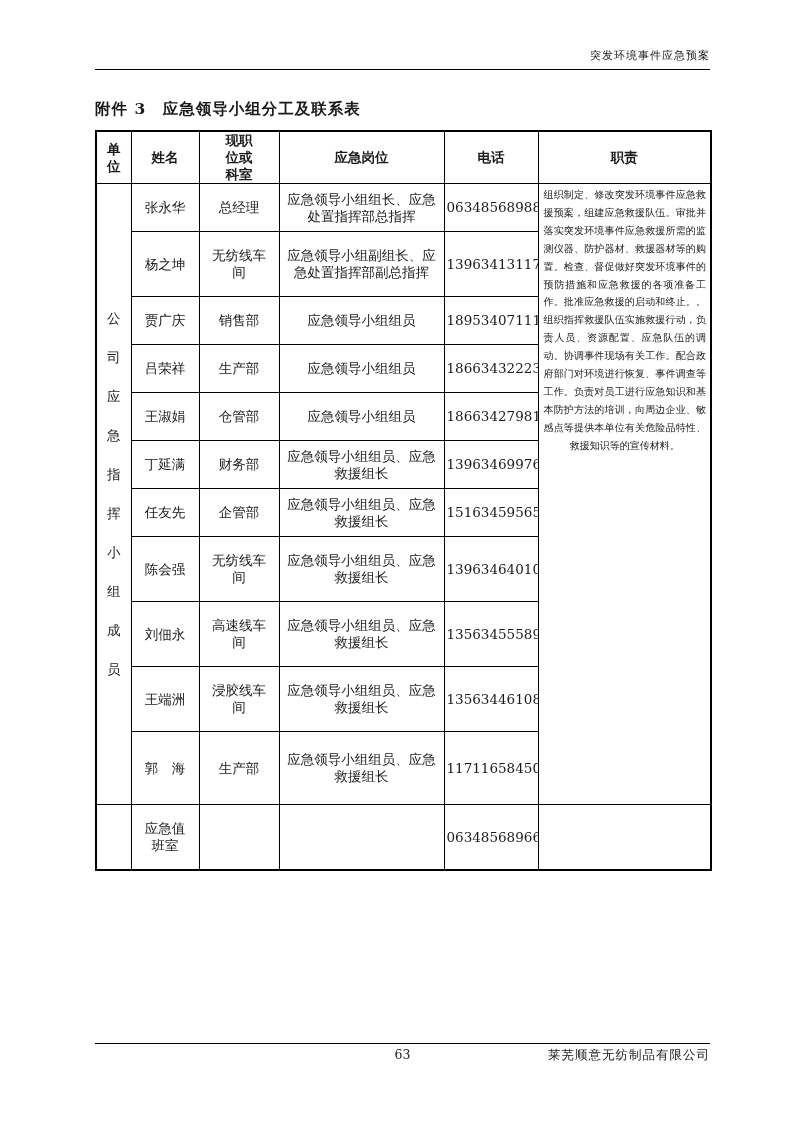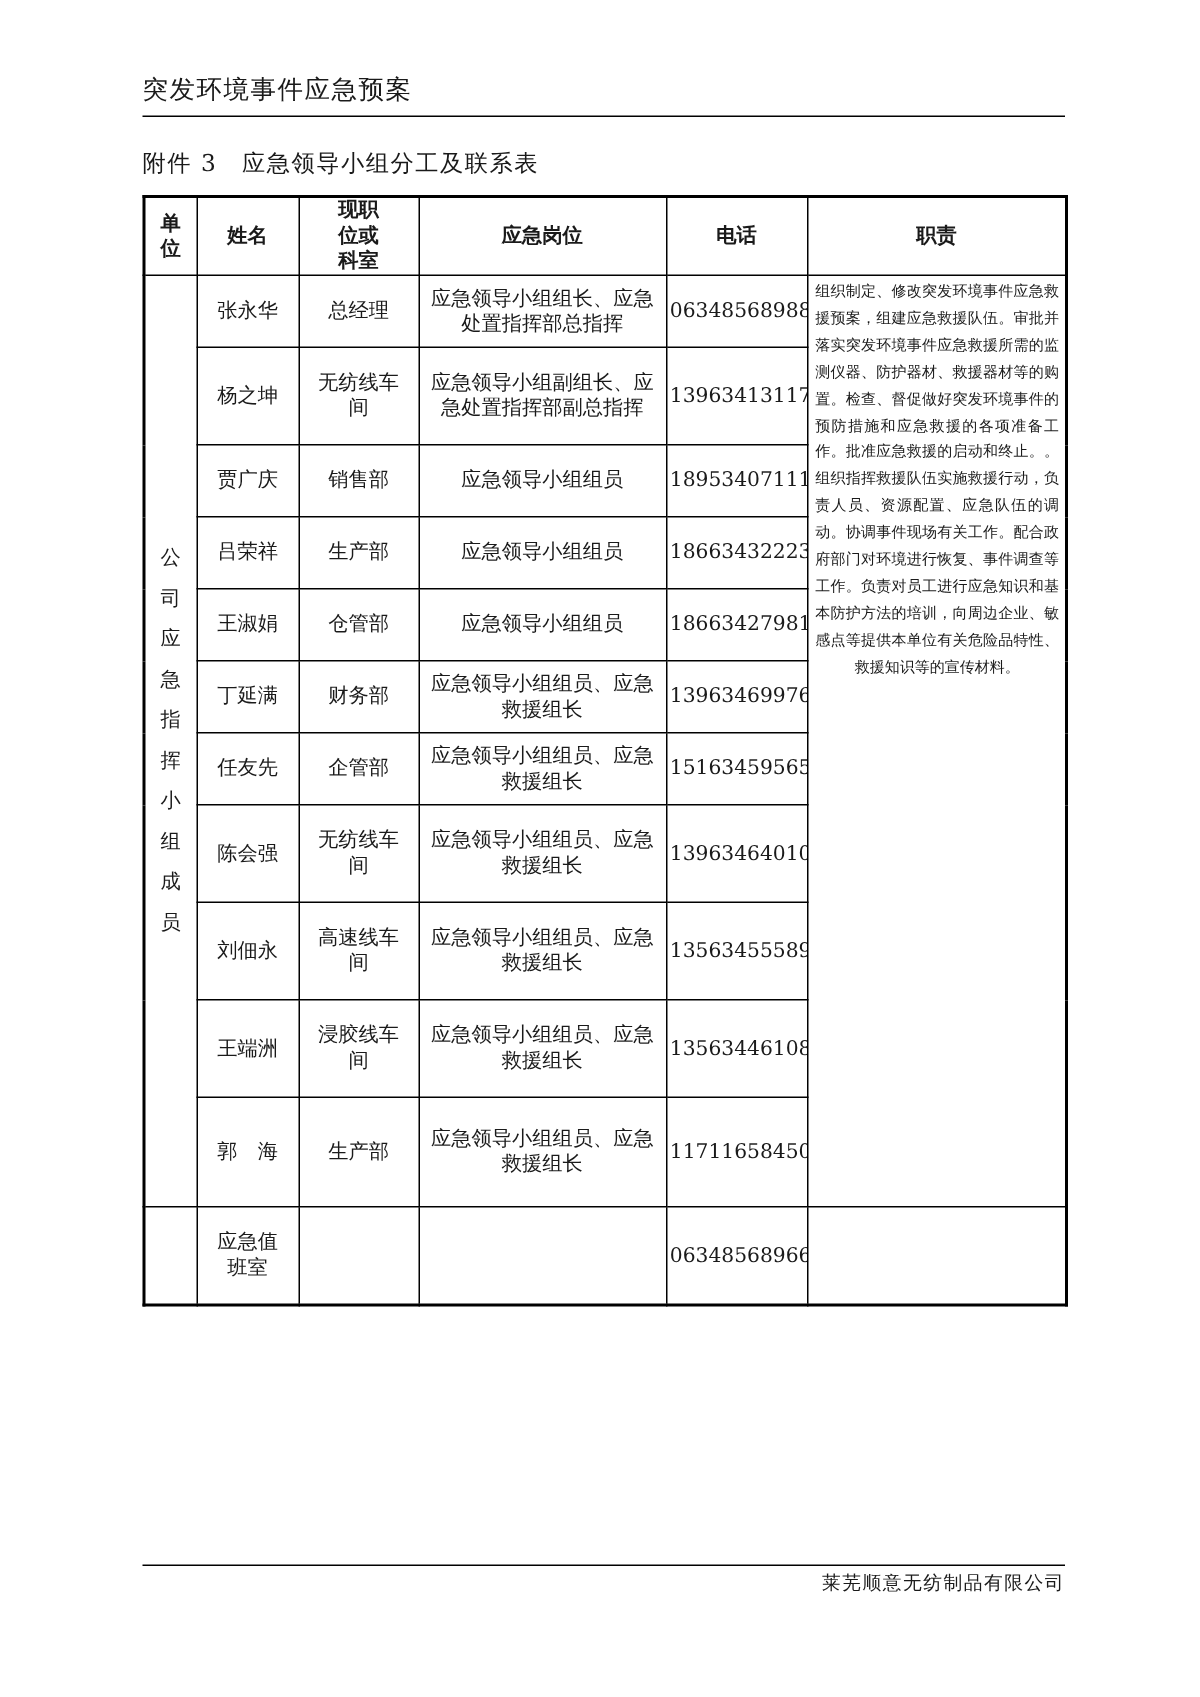--- a/index.html
+++ b/index.html
@@ -13,32 +13,32 @@
   .page {
     position: relative;
     width: 800px; height: 1131px;
     background: #ffffff;
     overflow: hidden;
   }
   
   .running-header {
     position: absolute;
     left: 95px; width: 615px; top: 48px;
-    text-align: left;
-    font-size: 17px;
+    text-align: right;
+    font-size: 11px;
     letter-spacing: 1px;
     padding-bottom: 6px;
     border-bottom: 1.5px solid #000;
   }
   
   .doc-title {
     position: absolute;
     left: 95px; top: 99px;
     font-size: 15.5px;
-    font-weight: normal;
+    font-weight: bold;
     letter-spacing: 1px;
   }
   
   table.contact-table {
     position: absolute;
     left: 95px; top: 130px;
     width: 615px;
     border-collapse: collapse;
     table-layout: fixed;
     border: 2px solid #000;
@@ -51,21 +51,21 @@
     line-height: 17px;
     padding: 0 4px;
     overflow: hidden;
   }
   .contact-table thead tr { height: 37px; }
   .contact-table th { font-weight: bold; }
   th.col-unit { padding: 0 10px; margin-top: 16px; }
   th.col-position { padding: 0 20px; }
   td.unit-cell {
     padding: 0 10px;
-    line-height: 27px;
+    line-height: 39px;
     vertical-align: middle;
   }
   td.name-cell, td.position-cell { padding: 15px 8px; }
   td.role-cell { padding: 0 6px; }
   td.phone-cell { padding: 0 2px; }
   td.duty-cell {
     font-size: 10px;
     line-height: 17.9px;
     text-align: justify;
     text-align-last: center;
@@ -191,16 +191,17 @@
           <td class="name-cell">应急值班室</td>
           <td class="position-cell"></td>
           <td class="role-cell"></td>
           <td class="phone-cell">06348568966</td>
           <td></td>
         </tr>
       </tbody>
   </table>
 
   <div class="page-footer">
+    <span class="page-num">63</span>
     <span class="company">莱芜顺意无纺制品有限公司</span>
   </div>
 
 </div>
 
 </body></html>

